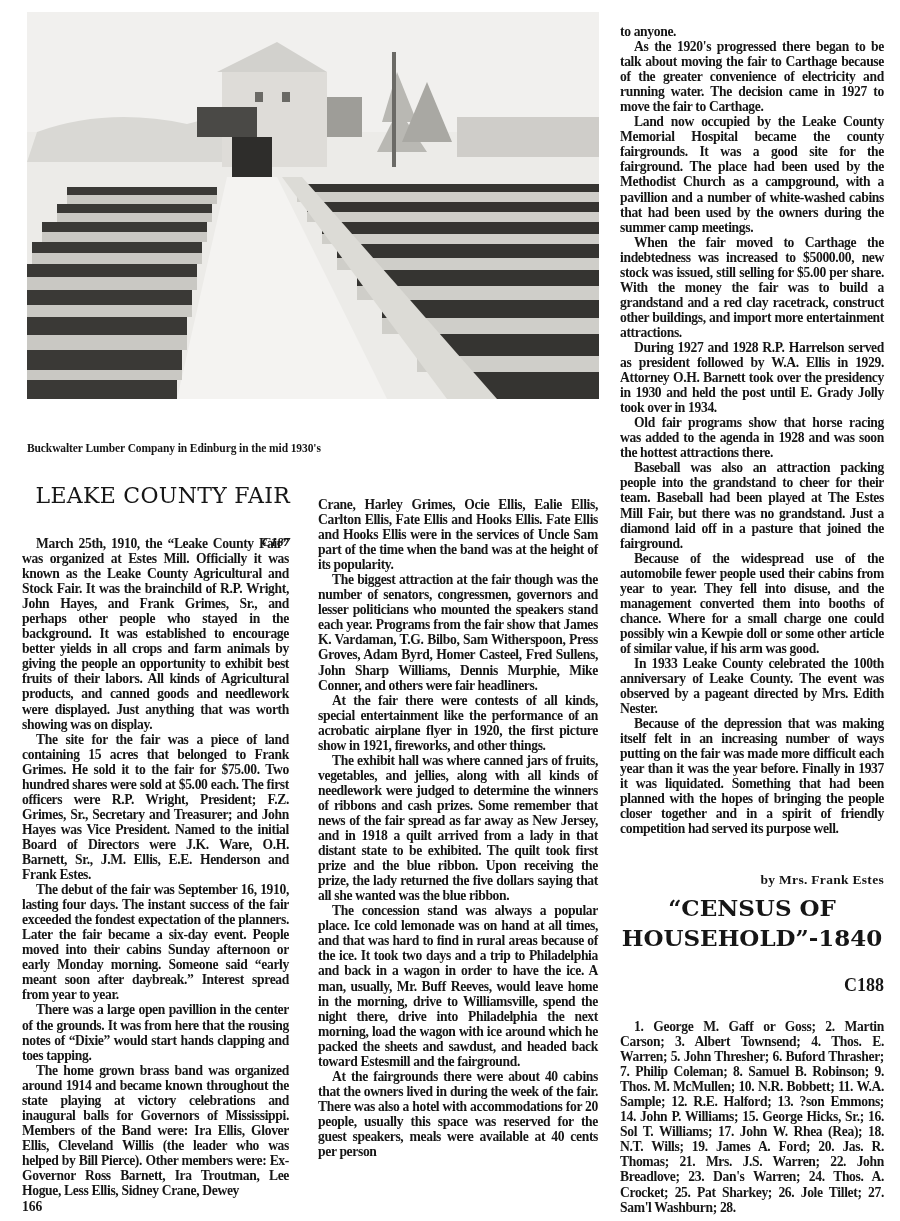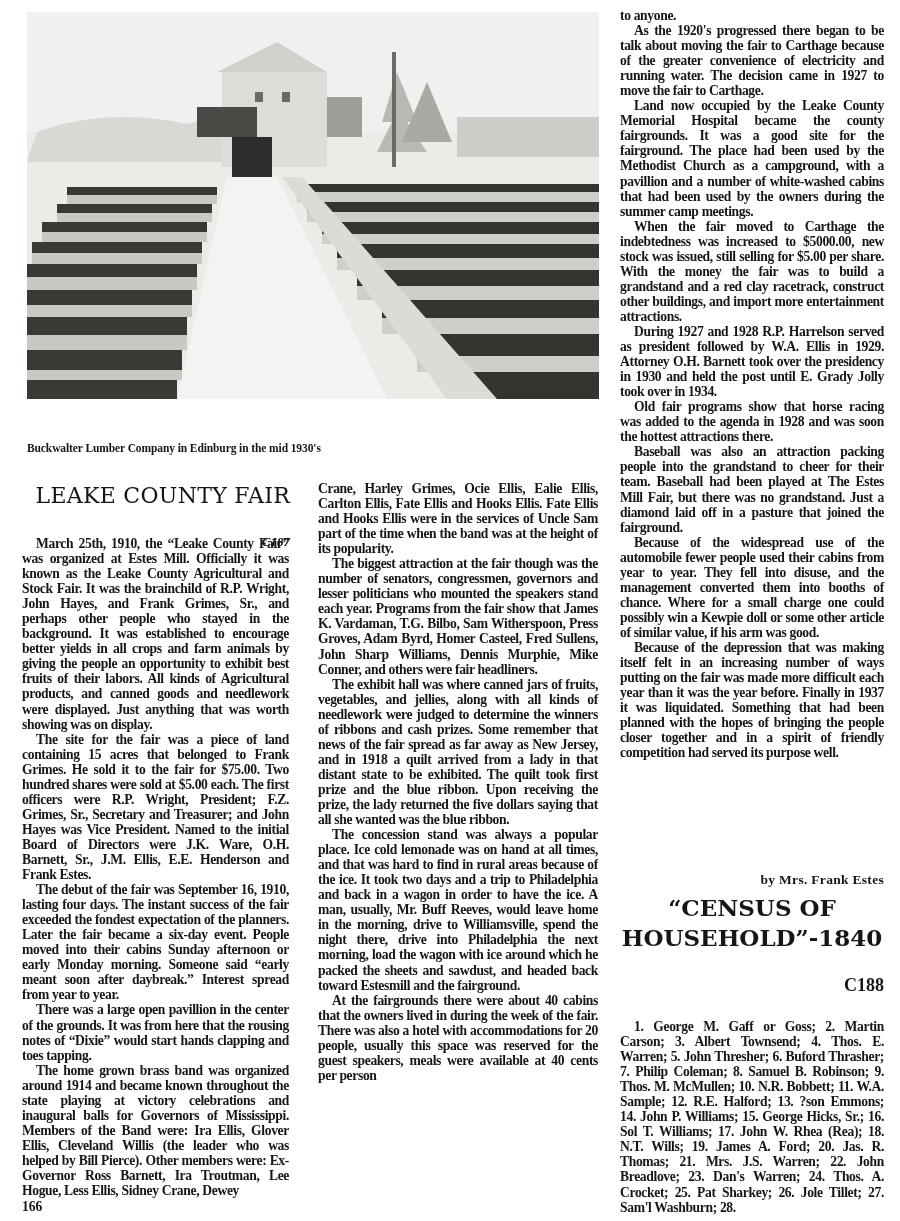--- a/index.html
+++ b/index.html
@@ -12,21 +12,21 @@
     position: absolute; left: 27px; top: 12px; width: 572px; height: 387px;
     background: #e9e9e7; overflow: hidden;
   }
   .photo svg { display: block; width: 100%; height: 100%; }
   .caption {
     position: absolute; left: 27px; top: 414px; width: 560px;
     font-size: 11.5px; font-weight: bold; letter-spacing: -0.1px; margin-top: 28px;
   }
   .col { position: absolute; text-align: justify; font-size: 13.6px; line-height: 15.05px; font-weight: bold; letter-spacing: -0.35px; }
   .col p { margin: 0; text-indent: 14px; }
-  .col p.noindent { text-indent: 0; }
+  .col p.noindent { text-indent: 0; margin-top: 16px; }
   .col1 { left: 22px; top: 536px; width: 267px; }
   .col2 { left: 318px; top: 481px; width: 280px; }
   .col3 { left: 620px; top: 8px; width: 264px; }
   .title1 {
     position: absolute; left: 28px; top: 483px; width: 262px; text-align: right;
     font-size: 22px; font-weight: normal; letter-spacing: 0.3px; font-family: "DejaVu Serif", serif;
   }
   .code1 {
     position: absolute; left: 200px; top: 534px; width: 90px; text-align: right;
     font-size: 13px; font-weight: bold; font-style: italic;
@@ -130,34 +130,36 @@
   <p>The debut of the fair was September 16, 1910, lasting four days. The instant success of the fair exceeded the fondest expectation of the planners. Later the fair became a six-day event. People moved into their cabins Sunday afternoon or early Monday morning. Someone said “early meant soon after daybreak.” Interest spread from year to year.</p>
   <p>There was a large open pavillion in the center of the grounds. It was from here that the rousing notes of “Dixie” would start hands clapping and toes tapping.</p>
   <p>The home grown brass band was organized around 1914 and became known throughout the state playing at victory celebrations and inaugural balls for Governors of Mississippi. Members of the Band were: Ira Ellis, Glover Ellis, Cleveland Willis (the leader who was helped by Bill Pierce). Other members were: Ex-Governor Ross Barnett, Ira Troutman, Lee Hogue, Less Ellis, Sidney Crane, Dewey</p>
 </div>
 
 <div class="pageno">166</div>
 
 <div class="col col2">
   <p class="noindent">Crane, Harley Grimes, Ocie Ellis, Ealie Ellis, Carlton Ellis, Fate Ellis and Hooks Ellis. Fate Ellis and Hooks Ellis were in the services of Uncle Sam part of the time when the band was at the height of its popularity.</p>
   <p>The biggest attraction at the fair though was the number of senators, congressmen, governors and lesser politicians who mounted the speakers stand each year. Programs from the fair show that James K. Vardaman, T.G. Bilbo, Sam Witherspoon, Press Groves, Adam Byrd, Homer Casteel, Fred Sullens, John Sharp Williams, Dennis Murphie, Mike Conner, and others were fair headliners.</p>
+  <p>At the fair there were contests of all kinds, special entertainment like the performance of an acrobatic airplane flyer in 1920, the first picture show in 1921, fireworks, and other things.</p>
   <p>The exhibit hall was where canned jars of fruits, vegetables, and jellies, along with all kinds of needlework were judged to determine the winners of ribbons and cash prizes. Some remember that news of the fair spread as far away as New Jersey, and in 1918 a quilt arrived from a lady in that distant state to be exhibited. The quilt took first prize and the blue ribbon. Upon receiving the prize, the lady returned the five dollars saying that all she wanted was the blue ribbon.</p>
   <p>The concession stand was always a popular place. Ice cold lemonade was on hand at all times, and that was hard to find in rural areas because of the ice. It took two days and a trip to Philadelphia and back in a wagon in order to have the ice. A man, usually, Mr. Buff Reeves, would leave home in the morning, drive to Williamsville, spend the night there, drive into Philadelphia the next morning, load the wagon with ice around which he packed the sheets and sawdust, and headed back toward Estesmill and the fairground.</p>
   <p>At the fairgrounds there were about 40 cabins that the owners lived in during the week of the fair. There was also a hotel with accommodations for 20 people, usually this space was reserved for the guest speakers, meals were available at 40 cents per person</p>
 </div>
 
 <div class="col col3">
   <p class="noindent">to anyone.</p>
   <p>As the 1920's progressed there began to be talk about moving the fair to Carthage because of the greater convenience of electricity and running water. The decision came in 1927 to move the fair to Carthage.</p>
   <p>Land now occupied by the Leake County Memorial Hospital became the county fairgrounds. It was a good site for the fairground. The place had been used by the Methodist Church as a campground, with a pavillion and a number of white-washed cabins that had been used by the owners during the summer camp meetings.</p>
   <p>When the fair moved to Carthage the indebtedness was increased to $5000.00, new stock was issued, still selling for $5.00 per share. With the money the fair was to build a grandstand and a red clay racetrack, construct other buildings, and import more entertainment attractions.</p>
   <p>During 1927 and 1928 R.P. Harrelson served as president followed by W.A. Ellis in 1929. Attorney O.H. Barnett took over the presidency in 1930 and held the post until E. Grady Jolly took over in 1934.</p>
   <p>Old fair programs show that horse racing was added to the agenda in 1928 and was soon the hottest attractions there.</p>
   <p>Baseball was also an attraction packing people into the grandstand to cheer for their team. Baseball had been played at The Estes Mill Fair, but there was no grandstand. Just a diamond laid off in a pasture that joined the fairground.</p>
   <p>Because of the widespread use of the automobile fewer people used their cabins from year to year. They fell into disuse, and the management converted them into booths of chance. Where for a small charge one could possibly win a Kewpie doll or some other article of similar value, if his arm was good.</p>
+  <p>In 1933 Leake County celebrated the 100th anniversary of Leake County. The event was observed by a pageant directed by Mrs. Edith Nester.</p>
   <p>Because of the depression that was making itself felt in an increasing number of ways putting on the fair was made more difficult each year than it was the year before. Finally in 1937 it was liquidated. Something that had been planned with the hopes of bringing the people closer together and in a spirit of friendly competition had served its purpose well.</p>
 </div>
 
 <div class="byline">by Mrs. Frank Estes</div>
 
 <div class="title2">
   <div>“CENSUS OF</div>
   <div>HOUSEHOLD”-1840</div>
 </div>
 <div class="code2">C188</div>

